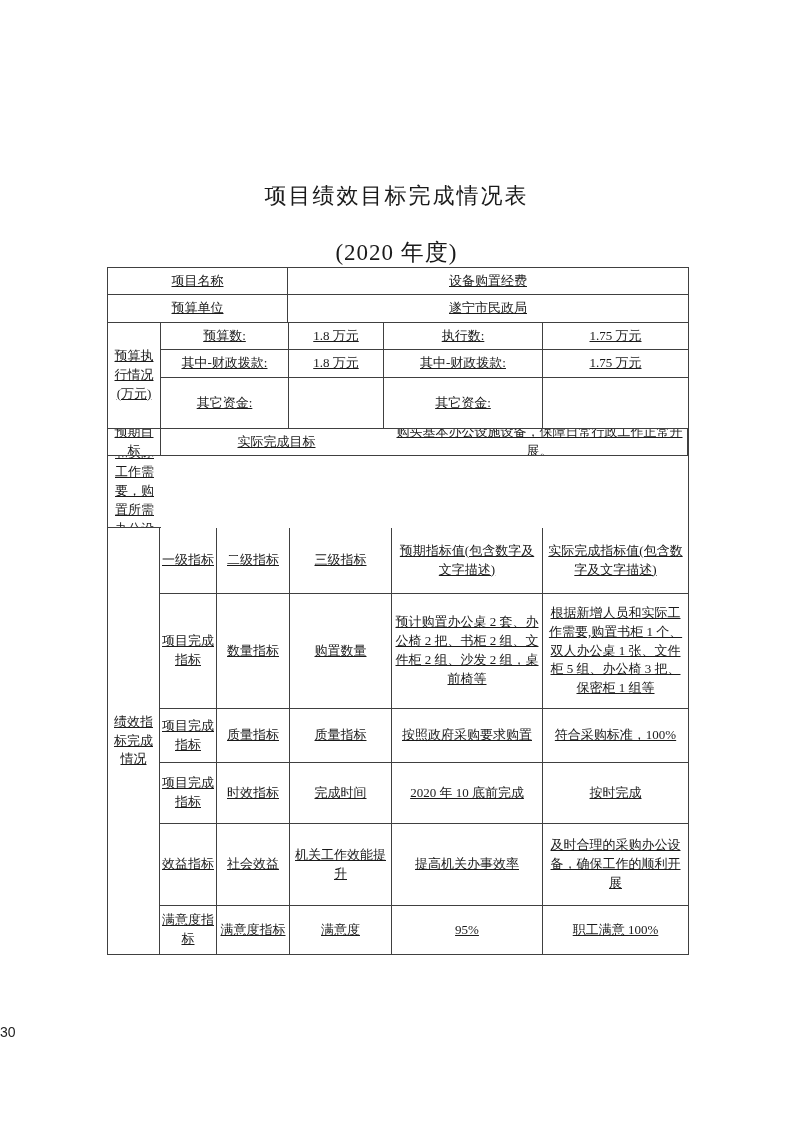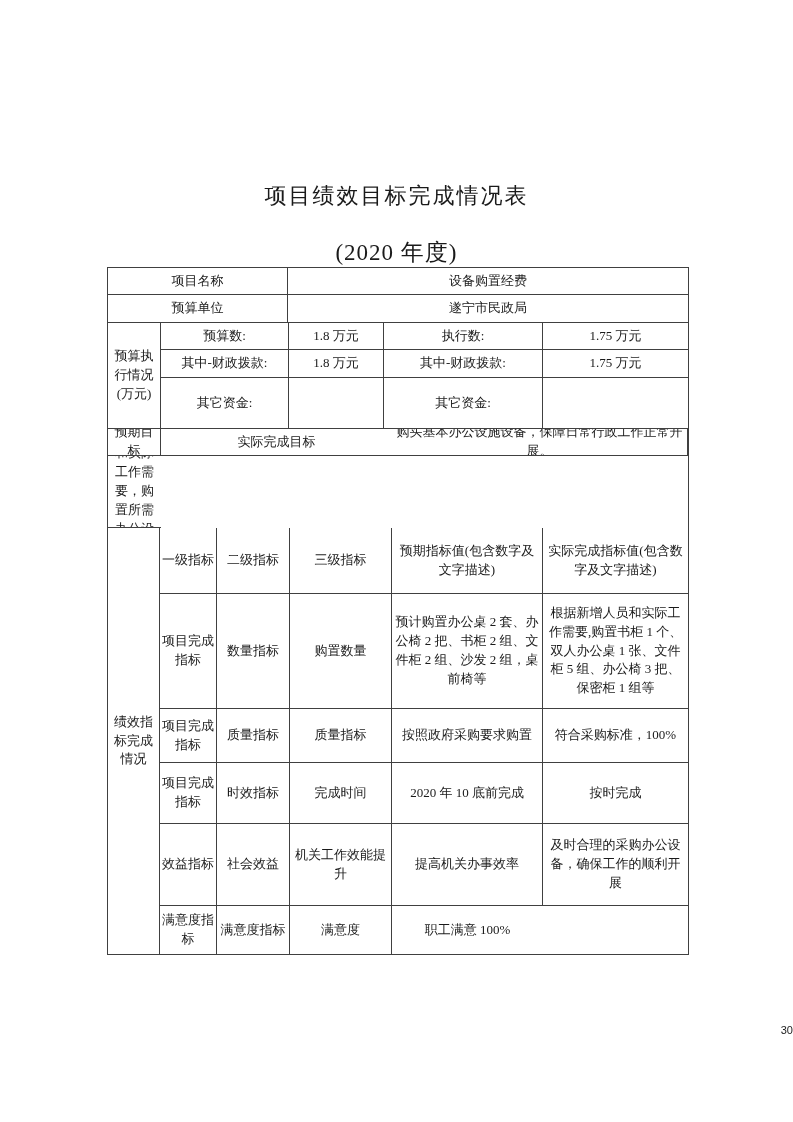--- a/index.html
+++ b/index.html
@@ -19,20 +19,21 @@
   }
   .doc-subtitle {
     position:absolute; top:237px; left:0; width:100%;
     text-align:center; font-size:23px; letter-spacing:1px;
   }
   .tbl {
     position:absolute; left:107px; top:267px; width:582px;
     border:1px solid #404040;
     font-size:13px; line-height:1.45;
     box-sizing:border-box;
+    text-decoration:underline;
   }
   .sec { display:grid; }
   .sec-info   { grid-template-columns:180px 400px; grid-template-rows:27px 28px; }
   .sec-budget { grid-template-columns:53px 128px 95px 159px 145px; grid-template-rows:27px 28px 51px; }
   .sec-annual { grid-template-columns:53px 231px 296px; grid-template-rows:27px 72px; }
   .sec-ind    { grid-template-columns:52px 57px 73px 102px 151px 145px; grid-template-rows:66px 115px 54px 61px 82px 48px; }
   .c {
     display:flex; align-items:center; justify-content:center;
     text-align:center;
     border-right:1px solid #404040;
@@ -40,21 +41,21 @@
     padding:1px 3px;
     box-sizing:border-box;
     overflow:hidden;
   }
   .span-all { grid-row:1 / -1; }
   .nr { border-right:none; }
   .nb { border-bottom:none; }
   .tight { padding:1px 2px; }
   .page-number {
     position:absolute; top:1024px; left:0; width:100%;
-    text-align:right; font-size:11px;
+    text-align:left; font-size:14px;
     font-family:"Liberation Sans","DejaVu Sans",sans-serif;
     color:#222;
   }
 </style>
 </head>
 <body>
 
 <div class="page">
 
   <div class="doc-title">项目绩效目标完成情况表</div>
@@ -124,20 +125,21 @@
 
       <div class="c tight">效益指标</div>
       <div class="c tight">社会效益</div>
       <div class="c tight">机关工作效能提升</div>
       <div class="c tight">提高机关办事效率</div>
       <div class="c nr tight">及时合理的采购办公设备，确保工作的顺利开展</div>
 
       <div class="c nb tight">满意度指标</div>
       <div class="c nb tight">满意度指标</div>
       <div class="c nb tight">满意度</div>
+      <div class="c nb tight">95%</div>
       <div class="c nr nb tight">职工满意 100%</div>
     </div>
 
   </div>
 
   <div class="page-number">30</div>
 
 </div>
 
 </body></html>

